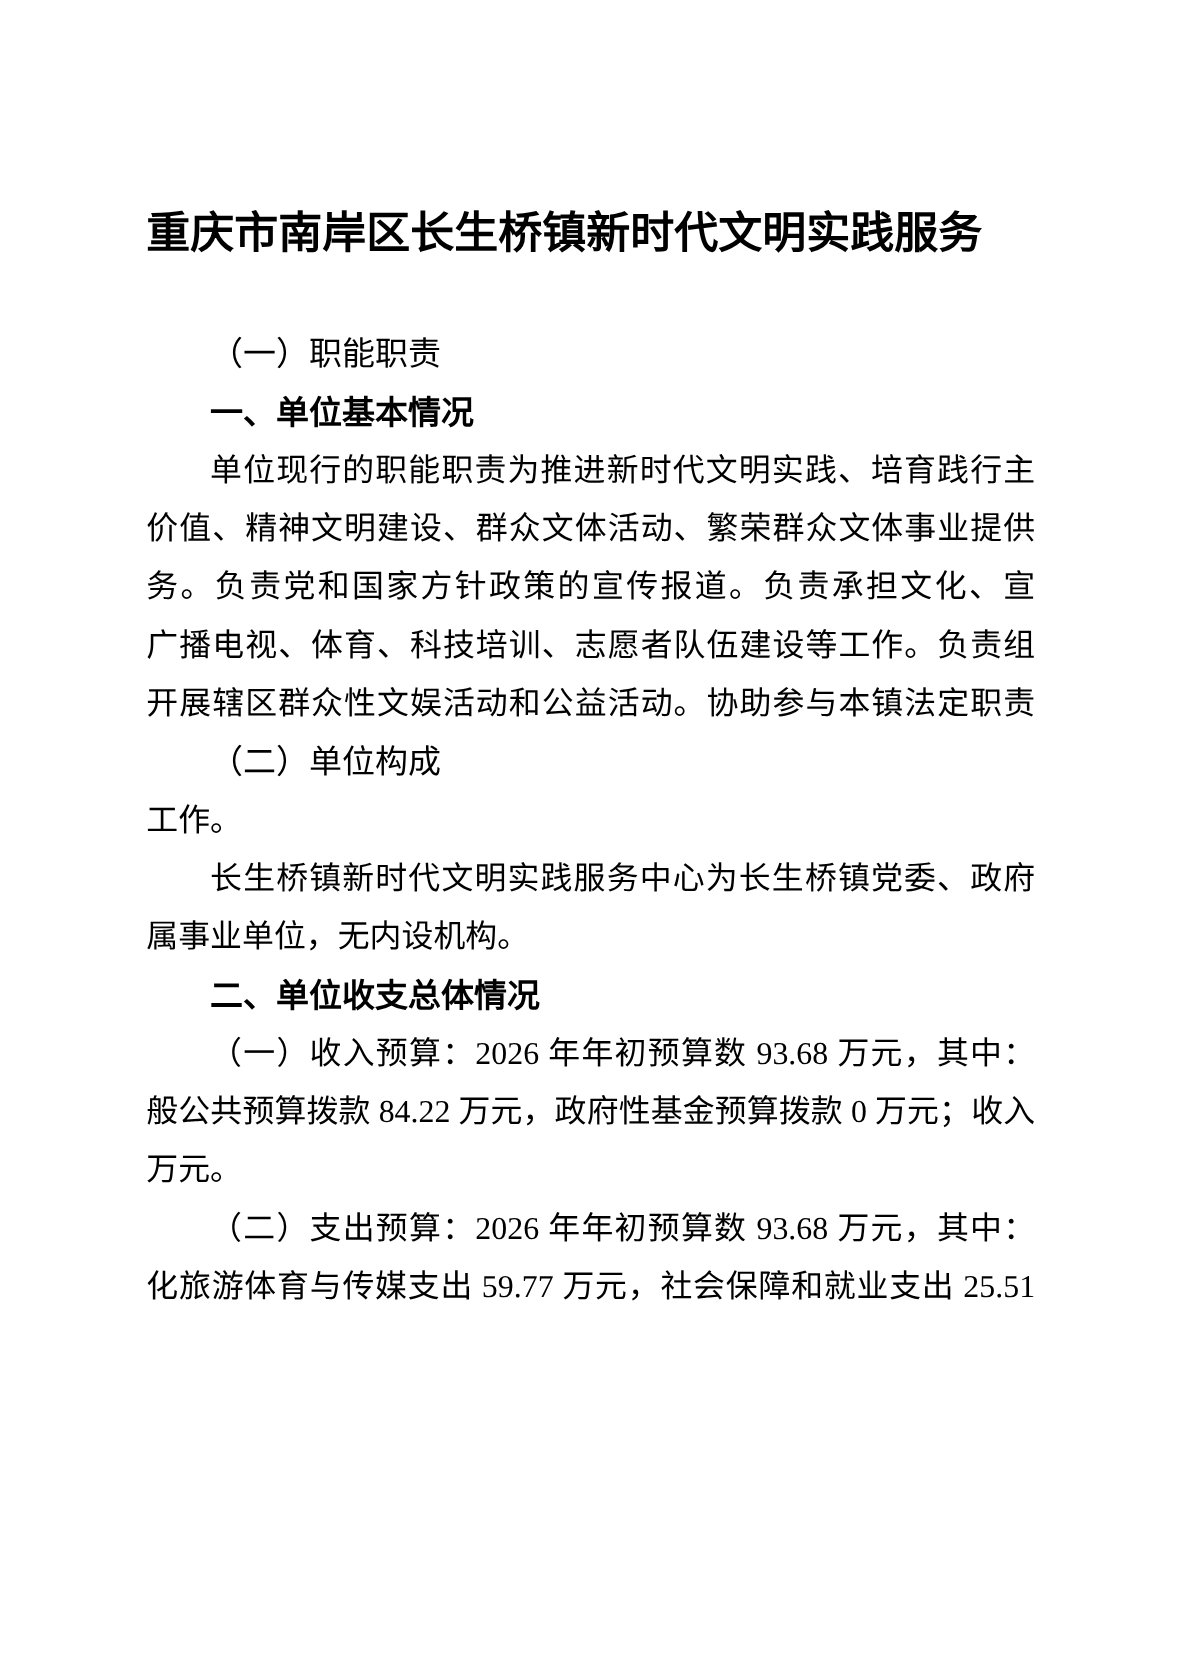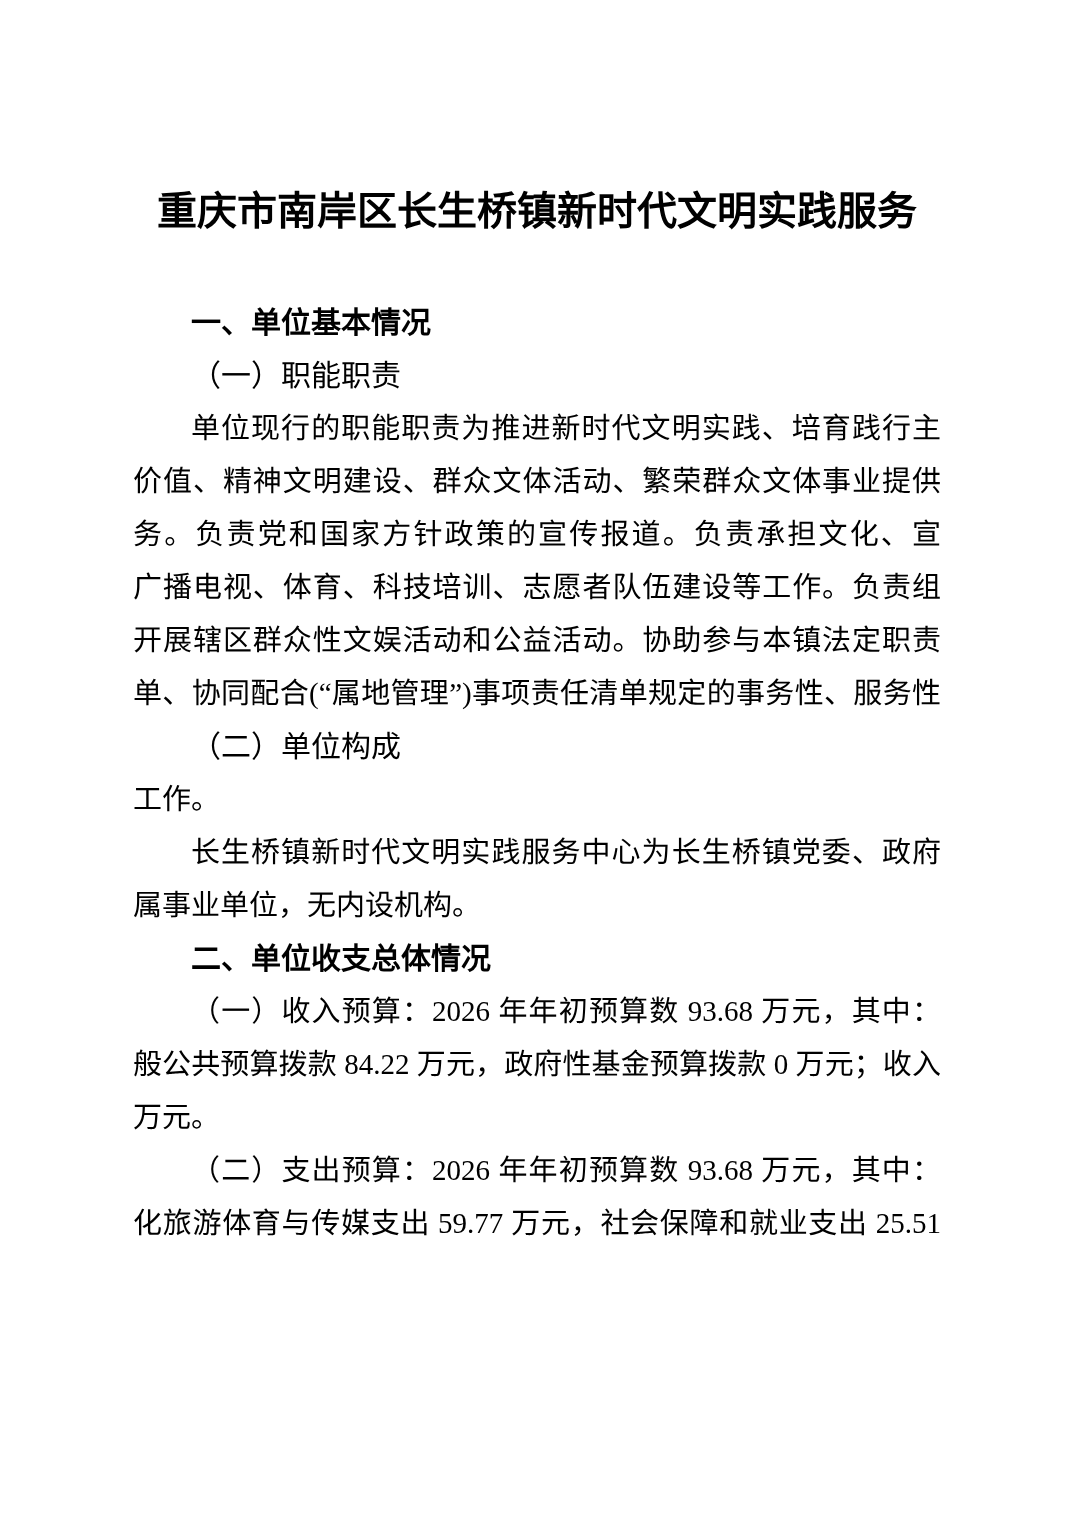--- a/index.html
+++ b/index.html
@@ -19,21 +19,21 @@
   }
   .content {
     position: absolute;
     left: 133px;
     top: 0;
     width: 808px;
   }
   
   .doc-title {
     margin-top: 184px;
-    text-align: center;
+    text-align: left;
     font-family: "Liberation Serif", serif;
     font-weight: 700;
     font-size: 40px;
     line-height: 55px;
     letter-spacing: 0px;
   }
   .body-lines {
     margin-top: 57px;
   }
   .line {
@@ -69,28 +69,27 @@
 <body>
 
 <div class="page">
   <div class="content">
 
     <div class="doc-title">
       <div class="title-line">重庆市南岸区长生桥镇新时代文明实践服务</div>
     </div>
 
     <div class="body-lines">
+      <div class="line kai indent">（一）职能职责</div>
       <div class="line h-black indent">一、单位基本情况</div>
-      <div class="line kai indent">（一）职能职责</div>
       <div class="line indent fill">单位现行的职能职责为推进新时代文明实践、培育践行主流</div>
       <div class="line fill">价值、精神文明建设、群众文体活动、繁荣群众文体事业提供服</div>
       <div class="line fill">务。负责党和国家方针政策的宣传报道。负责承担文化、宣传、</div>
       <div class="line fill">广播电视、体育、科技培训、志愿者队伍建设等工作。负责组织</div>
       <div class="line fill">开展辖区群众性文娱活动和公益活动。协助参与本镇法定职责清</div>
-      <div class="line fill">单、协同配合(“属地管理”)事项责任清单规定的事务性、服务性</div>
       <div class="line kai indent">（二）单位构成</div>
       <div class="line">工作。</div>
       <div class="line indent fill">长生桥镇新时代文明实践服务中心为长生桥镇党委、政府下</div>
       <div class="line">属事业单位，无内设机构。</div>
       <div class="line h-black indent">二、单位收支总体情况</div>
       <div class="line indent fill">（一）收入预算：2026 年年初预算数 93.68 万元，其中：一</div>
       <div class="line fill">般公共预算拨款 84.22 万元，政府性基金预算拨款 0 万元；收入</div>
       <div class="line">万元。</div>
       <div class="line indent fill">（二）支出预算：2026 年年初预算数 93.68 万元，其中：文</div>
       <div class="line fill">化旅游体育与传媒支出 59.77 万元，社会保障和就业支出 25.51 万</div>

